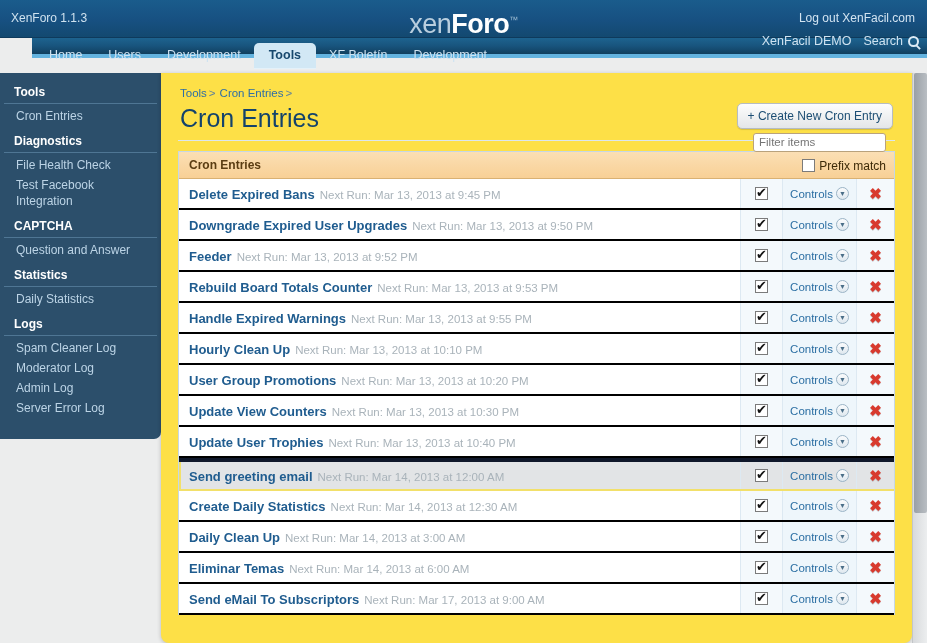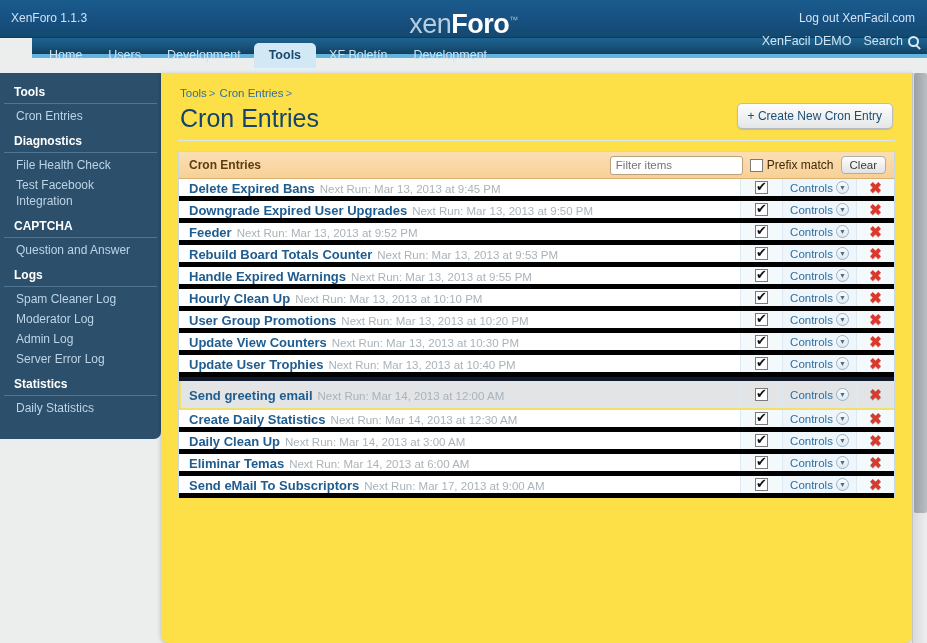--- a/index.html
+++ b/index.html
@@ -134,21 +134,21 @@
   
   .tablewrap { margin-top: 10px; border: 1px solid #c6d7e4; border-bottom: none; }
   .table-head {
     display: flex; align-items: center; justify-content: space-between;
     background: linear-gradient(to bottom, #fbdfb4, #f8d096);
     border-bottom: 1px solid #d9b173;
     padding: 4px 8px 4px 10px;
     height: 27px;
   }
   .table-head-title { font-size: 12px; color: #5b3d12; font-weight: bold; }
-  .filterbar { display: flex; align-items: center; gap: 7px; }
+  .filterbar { display: flex; align-items: flex-end; gap: 7px; flex-direction: column; }
   .filter-input {
     width: 133px; height: 19px;
     font-size: 11.5px; color: #555;
     font-family: "Liberation Sans", sans-serif;
     border: 1px solid #b9a27c; border-radius: 3px;
     padding: 0 5px; background: #fff;
   }
   .prefix-label { display: flex; align-items: center; gap: 4px; font-size: 12px; color: #3d2a08; cursor: pointer; }
   .cb {
     width: 13px; height: 13px;
@@ -162,22 +162,22 @@
   .btn-clear {
     font-size: 11.5px; color: #3a3a3a;
     background: linear-gradient(to bottom, #fefefe, #e2e2e2);
     border: 1px solid #aeaeae; border-radius: 4px;
     padding: 2px 8px; cursor: pointer;
   }
 
   .rows { background: #fff; }
   .row {
     display: flex; align-items: center;
-    height: 22px;
-    border-bottom: 5px solid #000000;
+    height: 31px;
+    border-bottom: 2px solid #000000;
     position: relative;
   }
   .row .cell-name { flex: 1; padding-left: 10px; white-space: nowrap; overflow: hidden; }
   .row-title { font-size: 13px; color: #1f5c8f; font-weight: bold; cursor: pointer; }
   .row-meta { font-size: 11.5px; color: #a9b3ba; margin-left: 5px; }
   .cell-cb {
     width: 42px; display: flex; align-items: center; justify-content: center;
     align-self: stretch;
     background: #f4f9fc; border-left: 1px solid #dde9f2;
   }
@@ -263,29 +263,29 @@
       <div class="side-group">
         <div class="side-head">Diagnostics</div>
         <div class="side-link">File Health Check</div>
         <div class="side-link">Test Facebook Integration</div>
       </div>
       <div class="side-group">
         <div class="side-head">CAPTCHA</div>
         <div class="side-link">Question and Answer</div>
       </div>
       <div class="side-group">
+        <div class="side-head">Statistics</div>
+        <div class="side-link">Daily Statistics</div>
+      </div>
+      <div class="side-group">
         <div class="side-head">Logs</div>
         <div class="side-link">Spam Cleaner Log</div>
         <div class="side-link">Moderator Log</div>
         <div class="side-link">Admin Log</div>
         <div class="side-link">Server Error Log</div>
-      </div>
-      <div class="side-group">
-        <div class="side-head">Statistics</div>
-        <div class="side-link">Daily Statistics</div>
       </div>
     </div>
 
   <div class="content">
 
     <div class="breadcrumb"><span>Tools</span><span class="sep">&gt;</span><span>Cron Entries</span><span class="sep">&gt;</span></div>
 
     <div class="titlerow">
       <div class="pagetitle">Cron Entries</div>
       <div class="btn-create">+ Create New Cron Entry</div>

